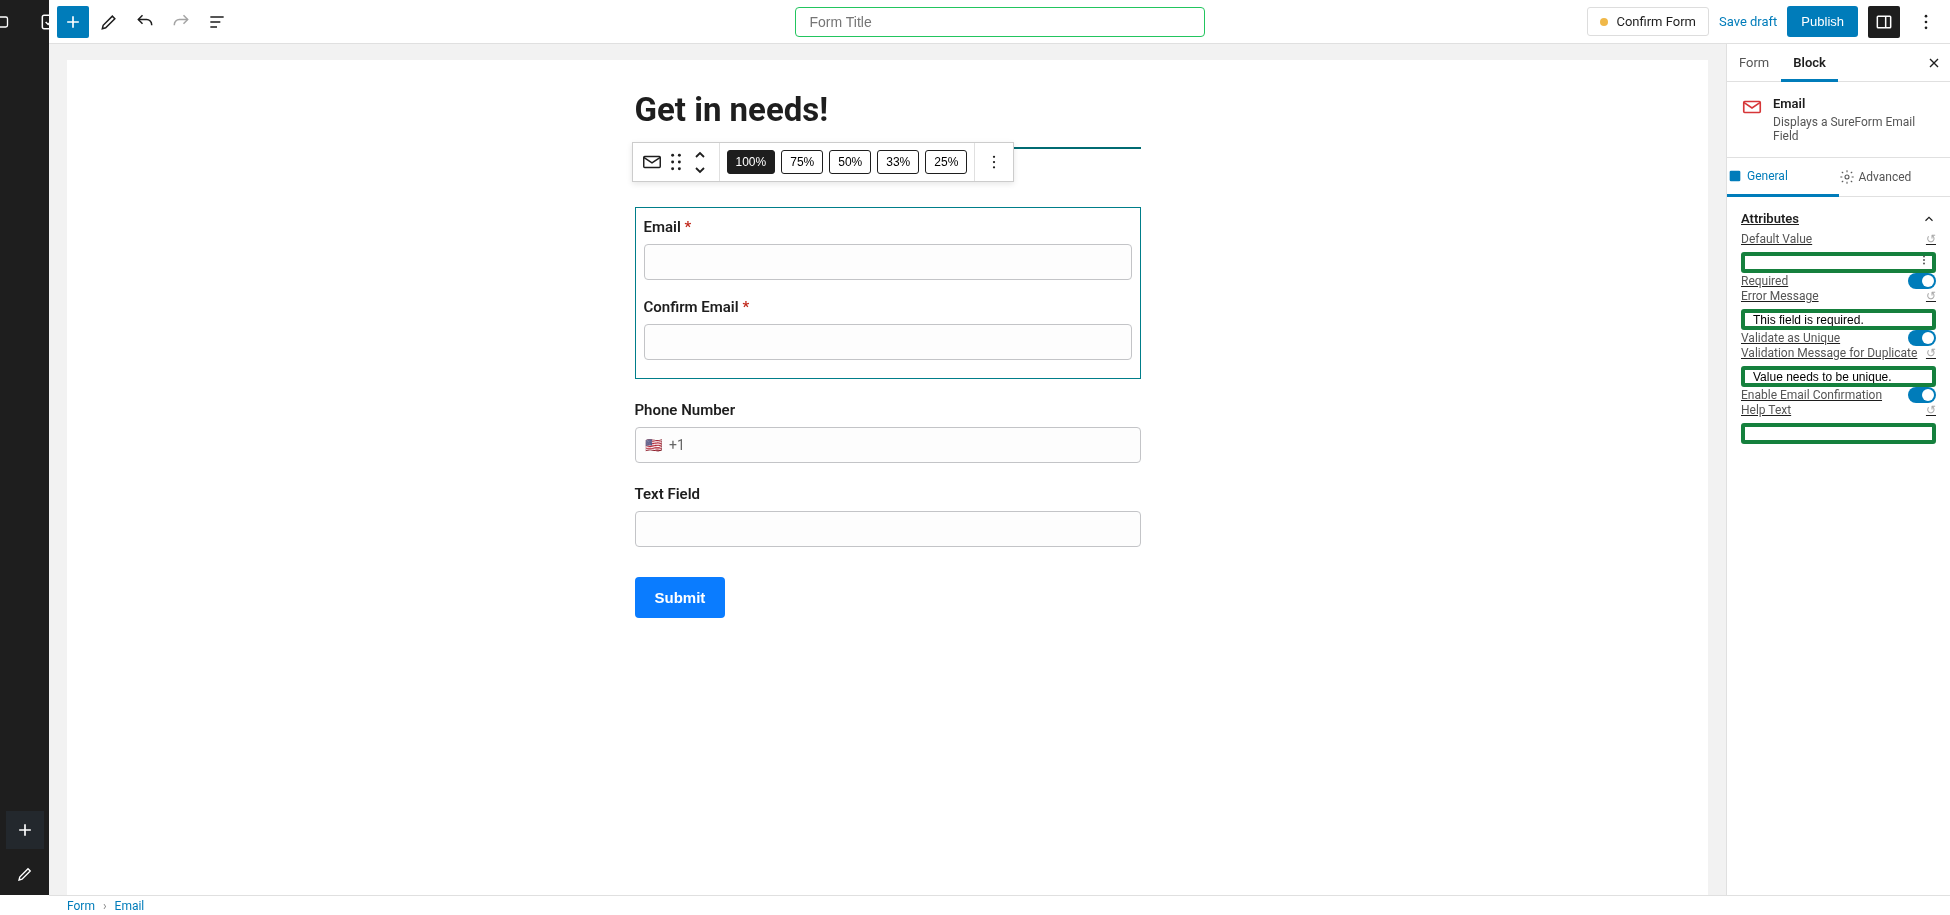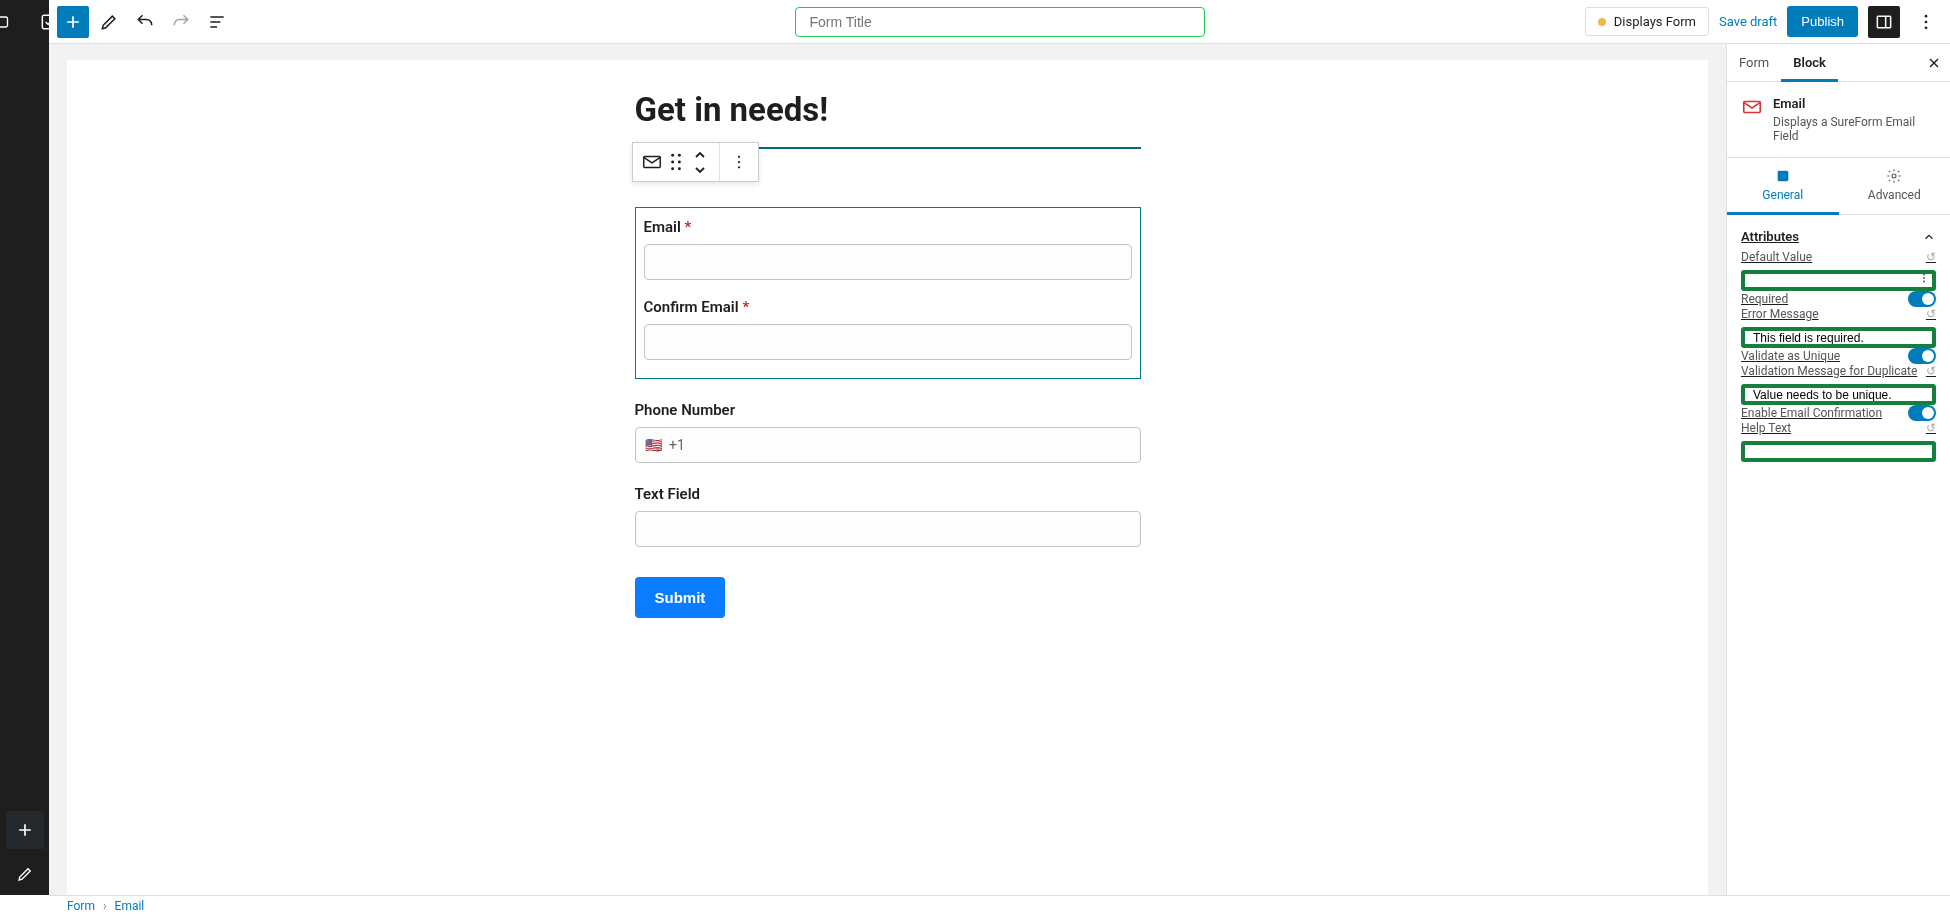--- a/index.html
+++ b/index.html
@@ -128,21 +128,21 @@
   .sb-tab.active { color: #1e1e1e; font-weight: 600; position: relative; }
   .sb-tab.active::after { content:""; position:absolute; left:0; right:0; bottom:-1px; height: 3px; background: #007cba; }
   .sb-close { margin-left: auto; width: 32px; display:flex; justify-content:center; cursor:pointer; }
 
   .sb-blockhead { display:flex; align-items:flex-start; gap: 10px; padding: 14px 14px; border-bottom: 1px solid #e0e0e0; }
   .sb-blockhead .bh-icon { color: #d63638; }
   .sb-blockhead .bh-title { font-weight: 600; font-size: 13px; }
   .sb-blockhead .bh-desc { font-size: 12px; color: #555; margin-top: 4px; }
 
   .sb-subtabs { display:flex; border-bottom: 1px solid #e0e0e0; }
-  .sb-subtab { flex:1; text-align:center; padding: 10px 0; cursor:pointer; display:flex; flex-direction:column; align-items:center; gap:4px; font-size:12px; color:#555;}
+  .sb-subtab { flex:1; text-align:center; padding: 10px 0; cursor:pointer; display:flex; flex-direction:row; align-items:center; gap:4px; font-size:12px; color:#555;}
   .sb-subtab.active { color: #007cba; border-bottom: 3px solid #007cba; margin-bottom:-1px; }
 
   .sb-section { padding: 10px 14px; text-decoration: underline; }
   .sb-section-title { font-weight: 600; font-size: 13px; display:flex; justify-content:space-between; align-items:center; cursor:pointer; padding: 4px 0 6px 0;}
   .sb-row { margin-top: 0; }
   .sb-row-label { display:flex; justify-content:space-between; align-items:center; font-size: 12px; color:#555; }
   .sb-input {
     width: 100%; height: 21px; border:4px solid #15803d; border-radius:3px; margin-top:6px; padding: 0 8px; font-size:12px;
   }
   .sb-input-wrap { position: relative; }
@@ -202,21 +202,21 @@
     </button>
   </div>
 
   <div class="center">
     <input class="form-title-input" placeholder="Form Title" style="">
   </div>
 
   <div class="right">
     <div class="instant-form-wrap">
       <span class="dot-orange"></span>
-      <span>Displays Form</span>
+      <span>Confirm Form</span>
     </div>
     <span class="link-save">Save draft</span>
     <button class="btn-publish">Publish</button>
     <button class="icon-btn dark">
       <svg width="20" height="20" viewBox="0 0 24 24" fill="none" stroke="white" stroke-width="1.8">
           <rect x="4" y="5" width="16" height="14" rx="1"></rect>
           <path d="M14 5v14"></path>
         </svg>
     </button>
     <button class="icon-btn">
@@ -323,20 +323,27 @@
                   </svg>
               </button>
               <button class="tb-iconbtn" style="height:15px;">
                 <svg width="12" height="10" viewBox="0 0 12 8" fill="none" stroke="#1e1e1e" stroke-width="1.8">
                     <path d="M2 2l4 4 4-4"></path>
                   </svg>
               </button>
             </div>
           </div>
           <div class="tb-cell">
+            <button class="width-pill active">100%</button>
+            <button class="width-pill">75%</button>
+            <button class="width-pill">50%</button>
+            <button class="width-pill">33%</button>
+            <button class="width-pill">25%</button>
+          </div>
+          <div class="tb-cell">
             <button class="tb-iconbtn">
               <svg width="18" height="18" viewBox="0 0 24 24" fill="#1e1e1e">
                   <circle cx="12" cy="5" r="1.5"></circle>
                   <circle cx="12" cy="12" r="1.5"></circle>
                   <circle cx="12" cy="19" r="1.5"></circle>
                 </svg>
             </button>
           </div>
         </div>
 

